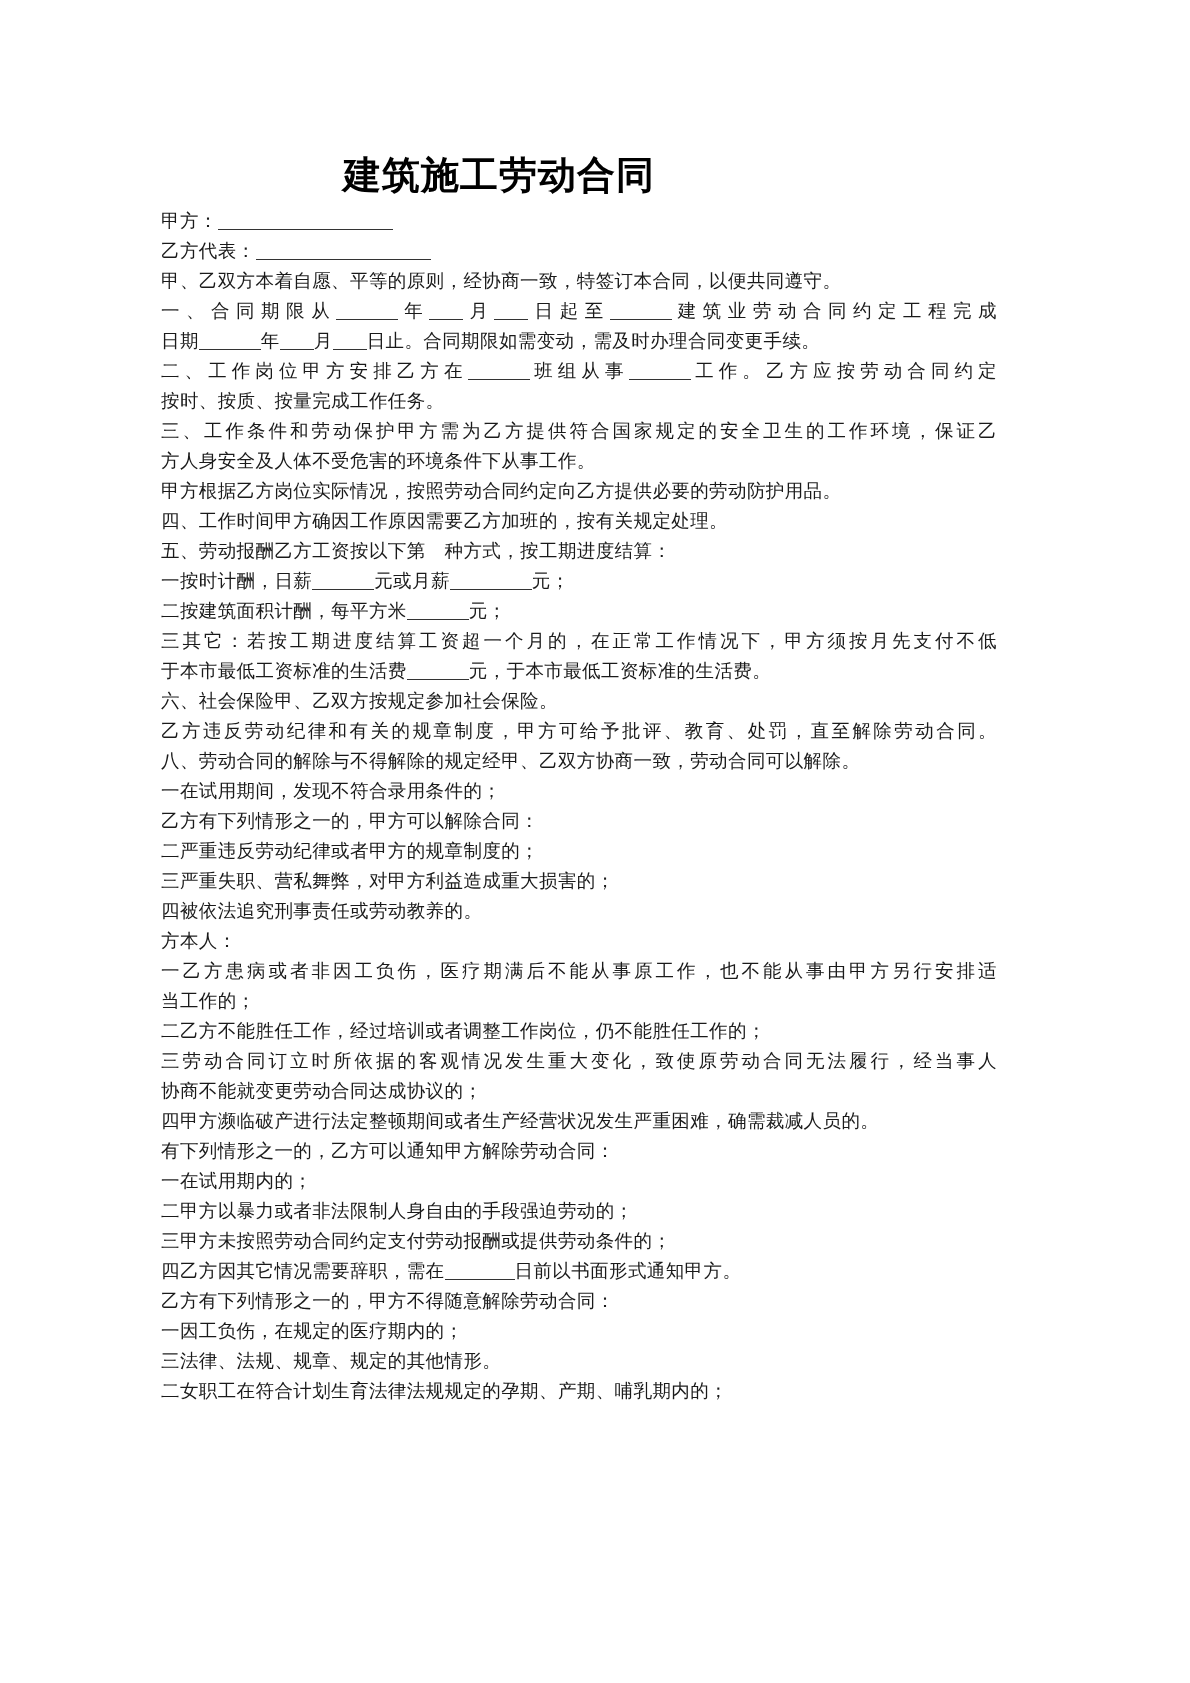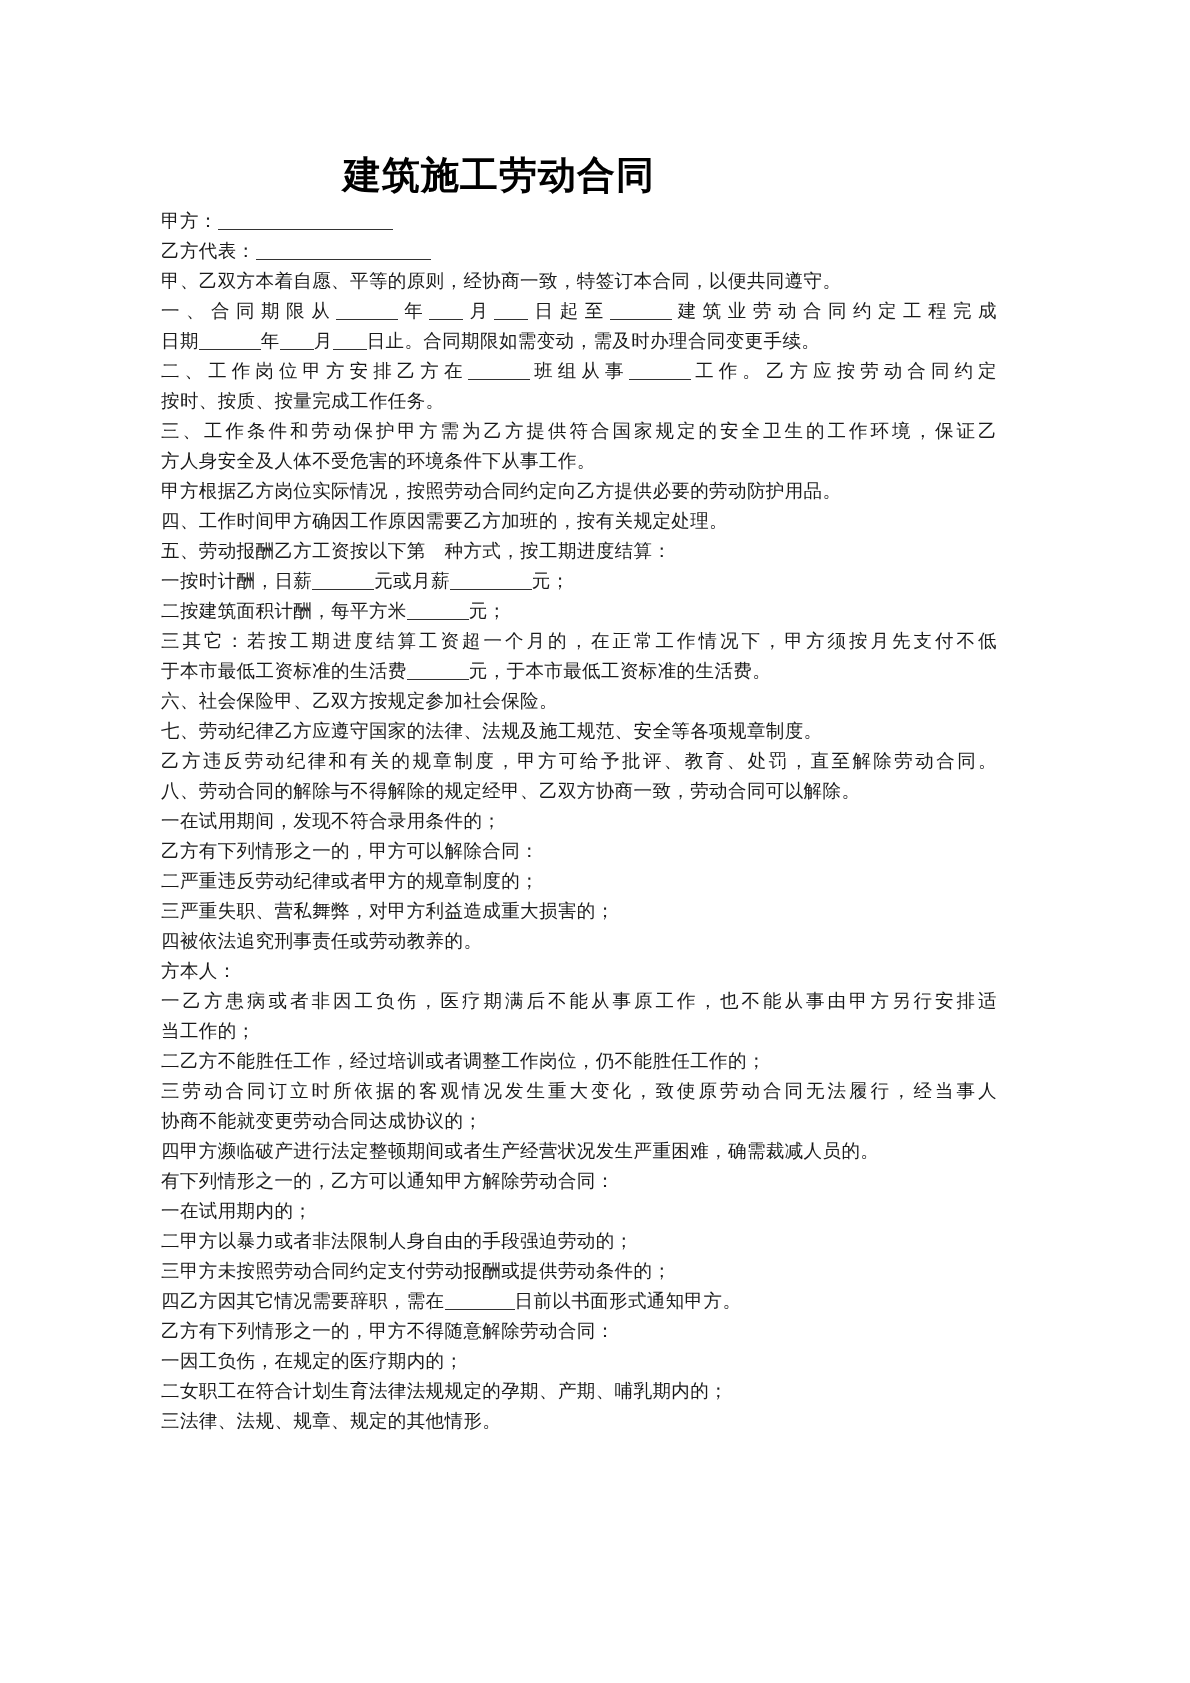--- a/index.html
+++ b/index.html
@@ -32,21 +32,20 @@
       <div class="line just"><span>三、工作条件和劳动保护甲方需为乙方提供符合国家规定的安全卫生的工作环境，保证乙</span></div>
       <div class="line"><span>方人身安全及人体不受危害的环境条件下从事工作。</span></div>
       <div class="line"><span>甲方根据乙方岗位实际情况，按照劳动合同约定向乙方提供必要的劳动防护用品。</span></div>
       <div class="line"><span>四、工作时间甲方确因工作原因需要乙方加班的，按有关规定处理。</span></div>
       <div class="line"><span>五、劳动报酬乙方工资按以下第　种方式，按工期进度结算：</span></div>
       <div class="line"><span>一按时计酬，日薪</span><span class="blank" style="width: 62px;"></span><span>元或月薪</span><span class="blank" style="width: 82px;"></span><span>元；</span></div>
       <div class="line"><span>二按建筑面积计酬，每平方米</span><span class="blank" style="width: 62px;"></span><span>元；</span></div>
       <div class="line just"><span>三其它：若按工期进度结算工资超一个月的，在正常工作情况下，甲方须按月先支付不低</span></div>
       <div class="line"><span>于本市最低工资标准的生活费</span><span class="blank" style="width: 62px;"></span><span>元，于本市最低工资标准的生活费。</span></div>
       <div class="line"><span>六、社会保险甲、乙双方按规定参加社会保险。</span></div>
-      <div class="line"><span>七、劳动纪律乙方应遵守国家的法律、法规及施工规范、安全等各项规章制度。</span></div>
       <div class="line just"><span>乙方违反劳动纪律和有关的规章制度，甲方可给予批评、教育、处罚，直至解除劳动合同。</span></div>
       <div class="line"><span>八、劳动合同的解除与不得解除的规定经甲、乙双方协商一致，劳动合同可以解除。</span></div>
       <div class="line"><span>一在试用期间，发现不符合录用条件的；</span></div>
       <div class="line"><span>乙方有下列情形之一的，甲方可以解除合同：</span></div>
       <div class="line"><span>二严重违反劳动纪律或者甲方的规章制度的；</span></div>
       <div class="line"><span>三严重失职、营私舞弊，对甲方利益造成重大损害的；</span></div>
       <div class="line"><span>四被依法追究刑事责任或劳动教养的。</span></div>
       <div class="line"><span>方本人：</span></div>
       <div class="line just"><span>一乙方患病或者非因工负伤，医疗期满后不能从事原工作，也不能从事由甲方另行安排适</span></div>
       <div class="line"><span>当工作的；</span></div>
@@ -54,16 +53,16 @@
       <div class="line just"><span>三劳动合同订立时所依据的客观情况发生重大变化，致使原劳动合同无法履行，经当事人</span></div>
       <div class="line"><span>协商不能就变更劳动合同达成协议的；</span></div>
       <div class="line"><span>四甲方濒临破产进行法定整顿期间或者生产经营状况发生严重困难，确需裁减人员的。</span></div>
       <div class="line"><span>有下列情形之一的，乙方可以通知甲方解除劳动合同：</span></div>
       <div class="line"><span>一在试用期内的；</span></div>
       <div class="line"><span>二甲方以暴力或者非法限制人身自由的手段强迫劳动的；</span></div>
       <div class="line"><span>三甲方未按照劳动合同约定支付劳动报酬或提供劳动条件的；</span></div>
       <div class="line"><span>四乙方因其它情况需要辞职，需在</span><span class="blank" style="width: 70px;"></span><span>日前以书面形式通知甲方。</span></div>
       <div class="line"><span>乙方有下列情形之一的，甲方不得随意解除劳动合同：</span></div>
       <div class="line"><span>一因工负伤，在规定的医疗期内的；</span></div>
+      <div class="line"><span>三法律、法规、规章、规定的其他情形。</span></div>
       <div class="line"><span>二女职工在符合计划生育法律法规规定的孕期、产期、哺乳期内的；</span></div>
-      <div class="line"><span>三法律、法规、规章、规定的其他情形。</span></div>
     </div>
 </div>
 
 </body></html>

